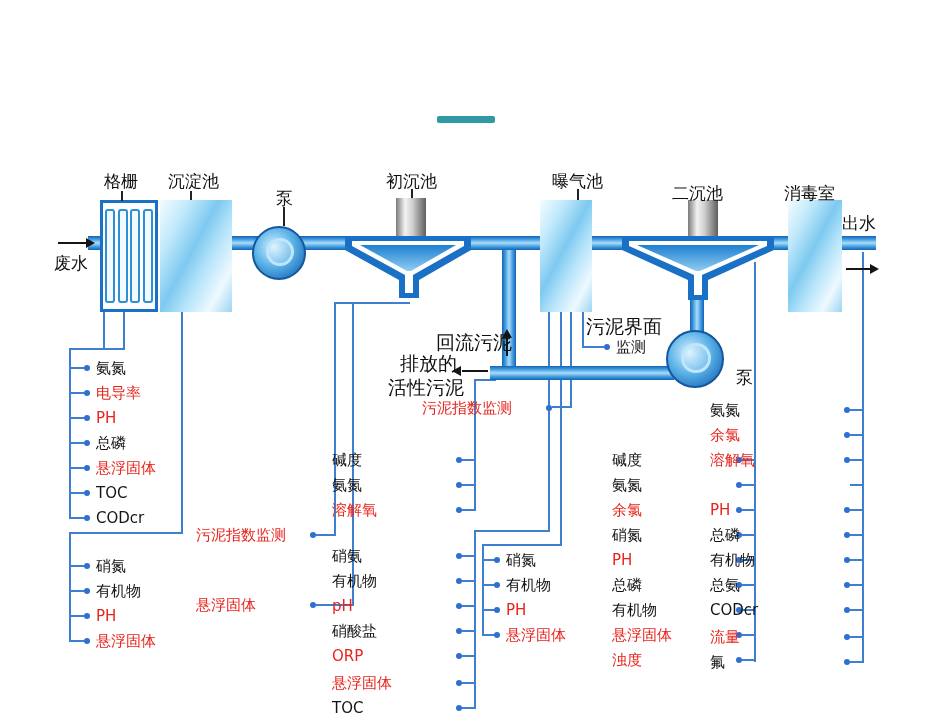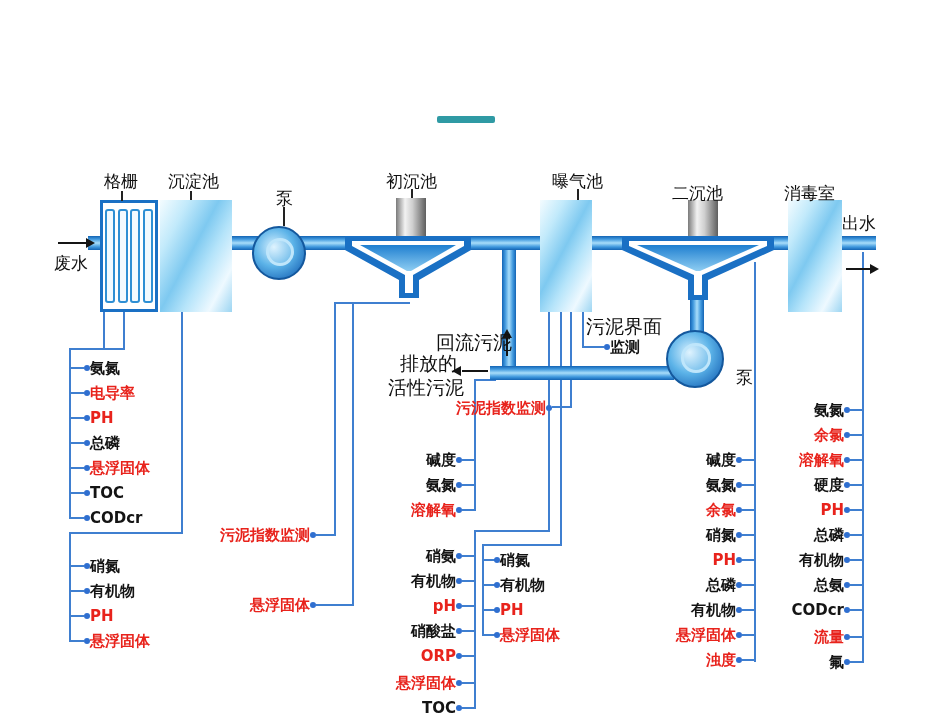--- a/index.html
+++ b/index.html
@@ -30,22 +30,22 @@
   
   .ash{position:absolute;height:2px;background:#151515;}
   .asv{position:absolute;width:2px;background:#151515;}
   .ahr{position:absolute;width:0;height:0;border-top:5px solid transparent;border-bottom:5px solid transparent;border-left:9px solid #151515;}
   .ahl{position:absolute;width:0;height:0;border-top:5px solid transparent;border-bottom:5px solid transparent;border-right:9px solid #151515;}
   .ahu{position:absolute;width:0;height:0;border-left:5px solid transparent;border-right:5px solid transparent;border-bottom:9px solid #151515;}
 
   
   .slabel{position:absolute;font-size:17px;color:#101010;white-space:nowrap;font-weight:500;}
   .note{position:absolute;font-size:19px;color:#101010;white-space:nowrap;}
-  .pi{position:absolute;display:flex;align-items:center;height:20px;font-size:15px;white-space:nowrap;font-weight:bold;}
-  .pi.right{justify-content:flex-end;}
+  .pi{position:absolute;display:flex;align-items:center;gap:6px;height:20px;font-size:15px;white-space:nowrap;}
+  .pi.right{justify-content:space-between;}
   .dot{width:6px;height:6px;border-radius:50%;background:#2f6fd0;flex:0 0 6px;}
   .t.black{color:#141414;} .t.red{color:#e8231c;}
 </style>
 </head>
 <body>
 
 <div class="stage">
 
   <div class="divider"></div>
 
@@ -386,24 +386,20 @@
       <span class="dot"></span>
     </div>
   <div class="pi right" style="left:710px;top:425px;width:140px">
       <span class="t red">余氯</span>
       <span class="dot"></span>
     </div>
   <div class="pi right" style="left:710px;top:450px;width:140px">
       <span class="t red">溶解氧</span>
       <span class="dot"></span>
     </div>
-  <div class="pi right" style="left:710px;top:475px;width:140px">
-      <span class="t black">硬度</span>
-      <span class="dot"></span>
-    </div>
   <div class="pi right" style="left:710px;top:500px;width:140px">
       <span class="t red">PH</span>
       <span class="dot"></span>
     </div>
   <div class="pi right" style="left:710px;top:525px;width:140px">
       <span class="t black">总磷</span>
       <span class="dot"></span>
     </div>
   <div class="pi right" style="left:710px;top:550px;width:140px">
       <span class="t black">有机物</span>

